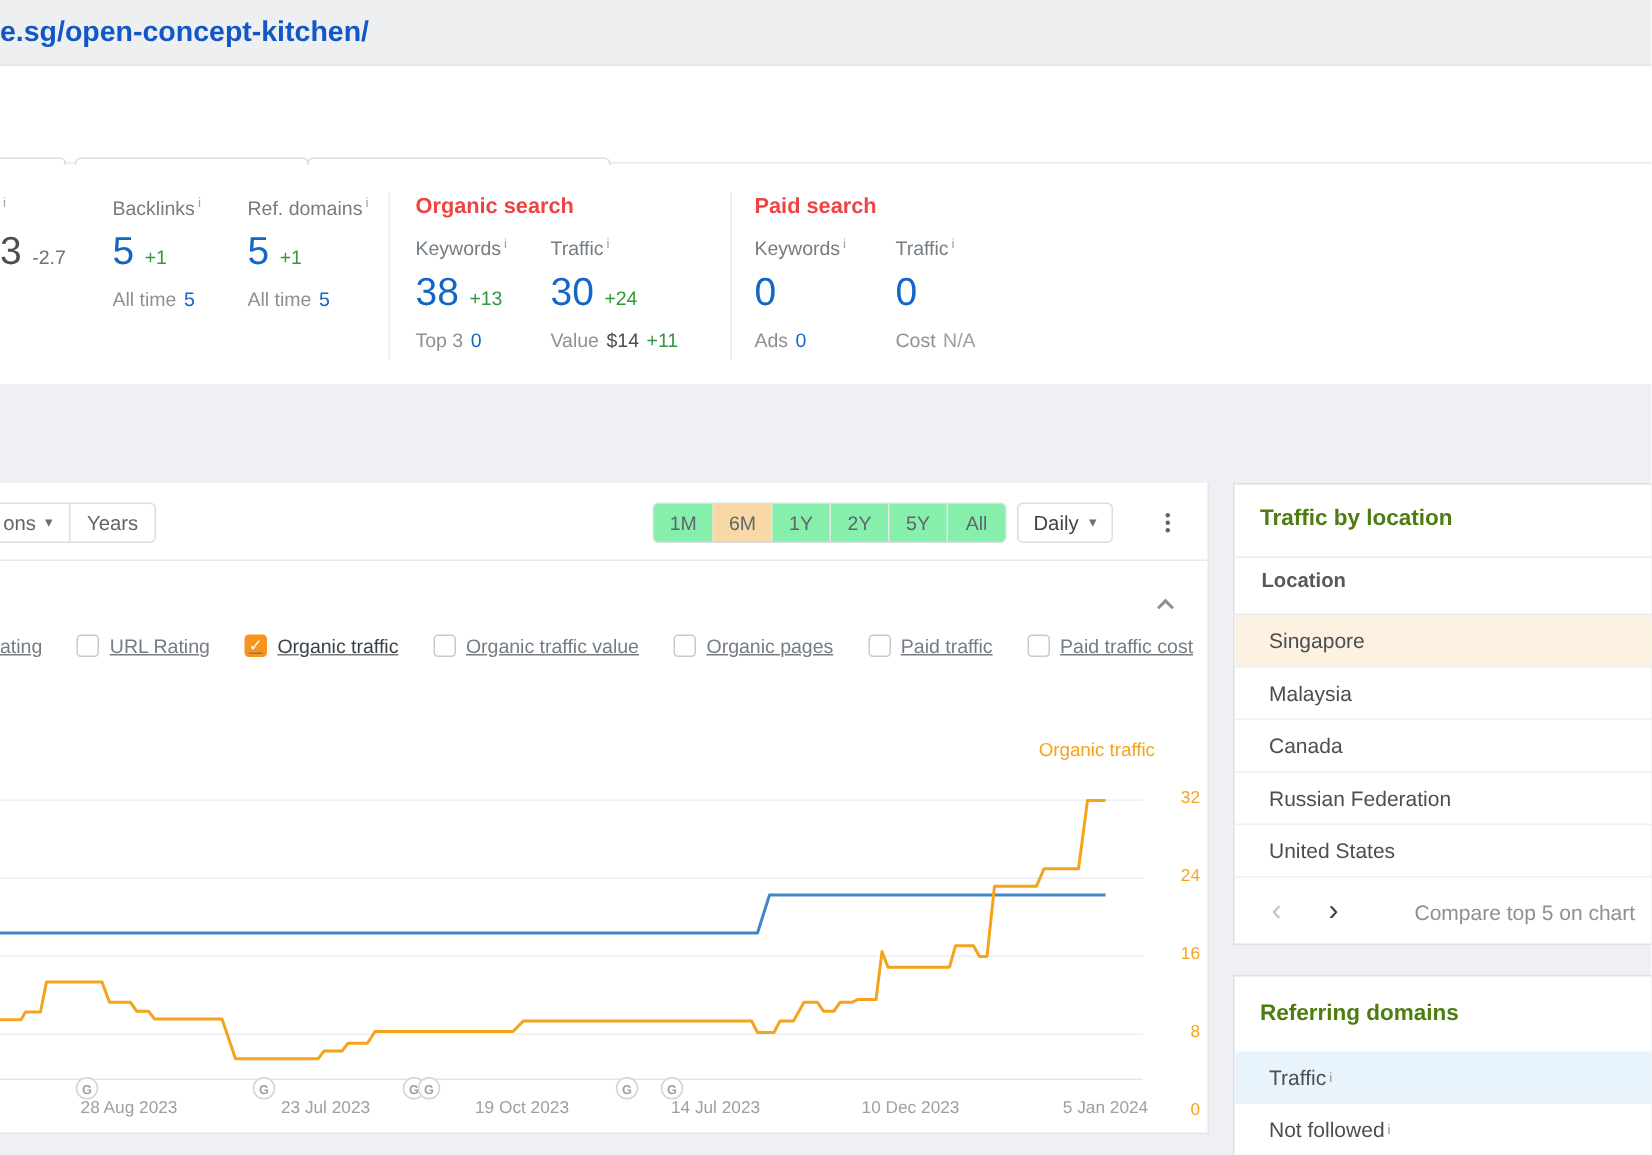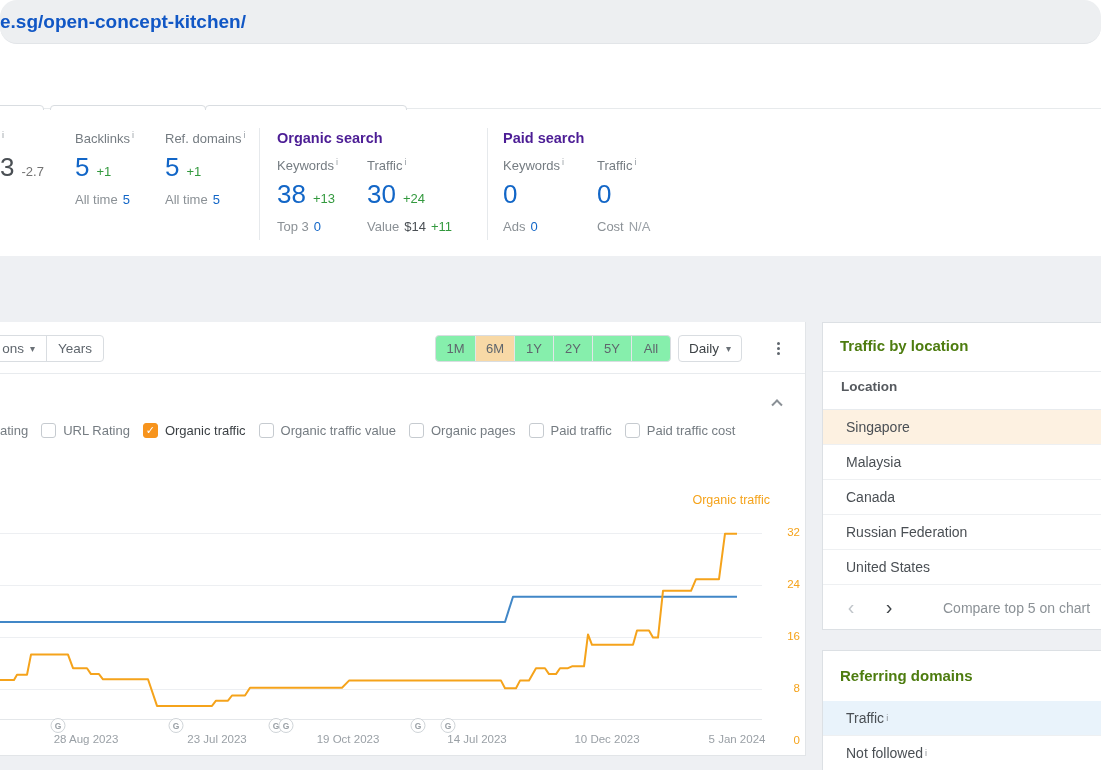--- a/index.html
+++ b/index.html
@@ -2,21 +2,21 @@
 <html><head>
 <meta charset="utf-8">
 <style>
   * { margin:0; padding:0; box-sizing:border-box; }
   html,body { width:1101px; height:770px; overflow:hidden; background:#fff;
     font-family:"Liberation Sans","DejaVu Sans",sans-serif; color:#3e4347; }
   .abs { position:absolute; }
   #stage { position:relative; width:1101px; height:770px; }
 
   
-  #topbar { left:0; top:0; width:1101px; height:44px; background:#edeff1; border-bottom:1px solid #e2e5e8;border-radius:17px; }
+  #topbar { left:0; top:0; width:1101px; height:44px; background:#edeff1; border-bottom:1px solid #e2e5e8; }
   #page-url { left:0; top:11px; font-size:19px; font-weight:bold; color:#1157c5; white-space:nowrap; }
 
   
   #toolbar { left:0; top:45px; width:1101px; height:64px; background:#fff; border-bottom:1px solid #e7eaec; }
   .tbtn { position:absolute; top:60px; height:28px; display:flex; align-items:center; gap:7px;
     border:1px solid #d9dde1; border-radius:4px; background:#fff; padding:0 10px;
     font-size:13.5px; color:#3e4347; white-space:nowrap; cursor:pointer; }
   .caret { font-size:10px; color:#6b7177; }
   .badge-new { background:#f79a1c; color:#fff; font-size:10.5px; font-weight:bold;
     padding:2px 7px; border-radius:9px; }
@@ -29,21 +29,21 @@
   .m-sup { font-size:9px; color:#9aa0a6; vertical-align:super; margin-left:2px; }
   .m-val { margin-top:6px; font-size:26px; color:#1266c7; display:flex; align-items:baseline; gap:7px; }
   .m-val.dark { color:#4a4f54; }
   .m-delta { font-size:13px; color:#33993e; }
   .m-delta.red { color:#737373; }
   .m-sub { margin-top:9px; font-size:13px; color:#8b9196; white-space:nowrap; }
   .m-sub b { font-weight:normal; color:#1266c7; margin-left:5px; }
   .m-sub b.plain { color:#4a4f54; }
   .m-sub span.gray { color:#9aa0a6; margin-left:5px; }
   .m-sub i { font-style:normal; color:#33993e; margin-left:5px; }
-  .m-group-title { position:absolute; top:-27px; left:0; font-size:14.5px; font-weight:bold; color:#4c1d95; white-space:nowrap; }
+  .m-group-title { position:absolute; top:-27px; left:0; font-size:14.5px; font-weight:bold; color:#ef4444; white-space:nowrap; }
   .m-sep { position:absolute; top:18px; width:1px; height:112px; background:#e6e9ec; }
 
   
   #graybg { left:0; top:256px; width:1101px; height:514px; background:#eef0f3; }
   #section-title { left:0; top:284px; font-size:15px; color:#43484d; }
 
   
   #panel { left:0; top:322px; width:806px; height:434px; background:#fff;
     border-right:1px solid #e2e5e8; border-bottom:1px solid #e2e5e8; overflow:hidden; }
   #tabs { position:absolute; left:-55px; top:13px; height:27px; display:flex;
@@ -61,22 +61,22 @@
   .range.sel { background:#f8d9a6; }
   #granularity { position:absolute; left:678px; top:13px; height:27px; }
   #kebab { position:absolute; left:765px; top:13px; width:26px; height:27px;
     display:flex; flex-direction:column; align-items:center; justify-content:center; gap:2px; cursor:pointer; }
   #kebab .dot { width:3px; height:3px; border-radius:50%; background:#5f666d; }
   #panel-div1 { position:absolute; left:0; top:51px; width:806px; height:1px; background:#e8ebee; }
   #collapse { position:absolute; left:773px; top:76px; width:12px; height:8px; cursor:pointer; }
   #collapse i { display:block; width:8px; height:8px; border-top:2px solid #8a9096;
     border-left:2px solid #8a9096; transform:rotate(45deg) translate(2px,2px); }
 
-  #checkrow { position:absolute; left:0; top:101px; display:flex; align-items:center; gap:13px;
-    font-size:13px; color:#757c82; white-space:nowrap; }
+  #checkrow { position:absolute; left:0; top:101px; display:flex; align-items:center; gap:23px;
+    font-size:13px; color:#757c82; white-space:nowrap;text-decoration:underline; }
   .chk { display:flex; align-items:center; gap:7px; cursor:pointer; }
   .box { width:15px; height:15px; border:1px solid #c6cbd0; border-radius:3px; background:#fff; }
   .box.on { background:#f7941d; border-color:#f7941d; color:#fff; font-size:11px;
     display:flex; align-items:center; justify-content:center; }
   .chk.on-label { color:#3c4145; }
 
   #legend { position:absolute; left:0; top:171px; width:770px; text-align:right;
     font-size:12.5px; color:#f5a31b; }
   .gridline { position:absolute; left:0; width:762px; height:1px; background:#edeff2; }
   .axisline { position:absolute; left:0; top:397px; width:762px; height:1px; background:#e4e7ea; }

